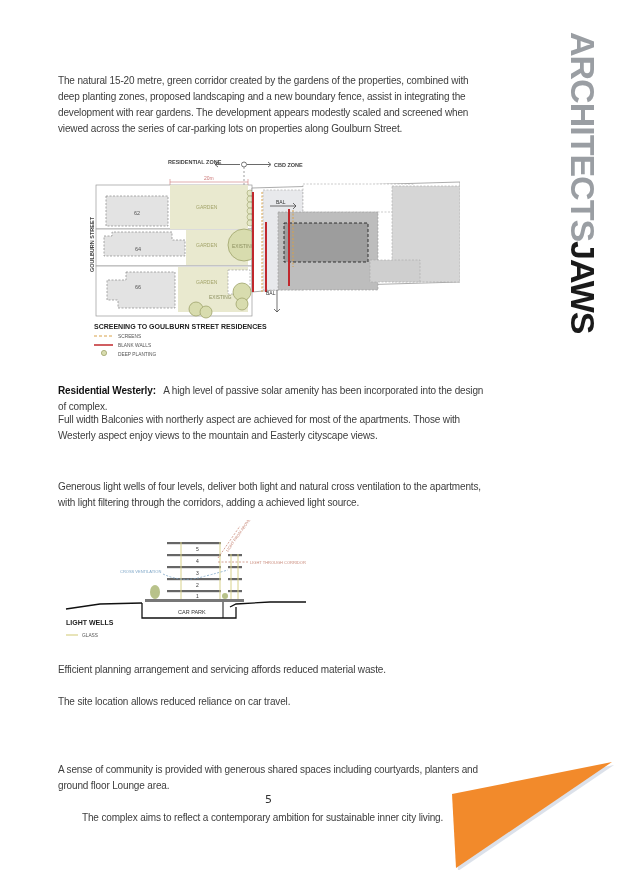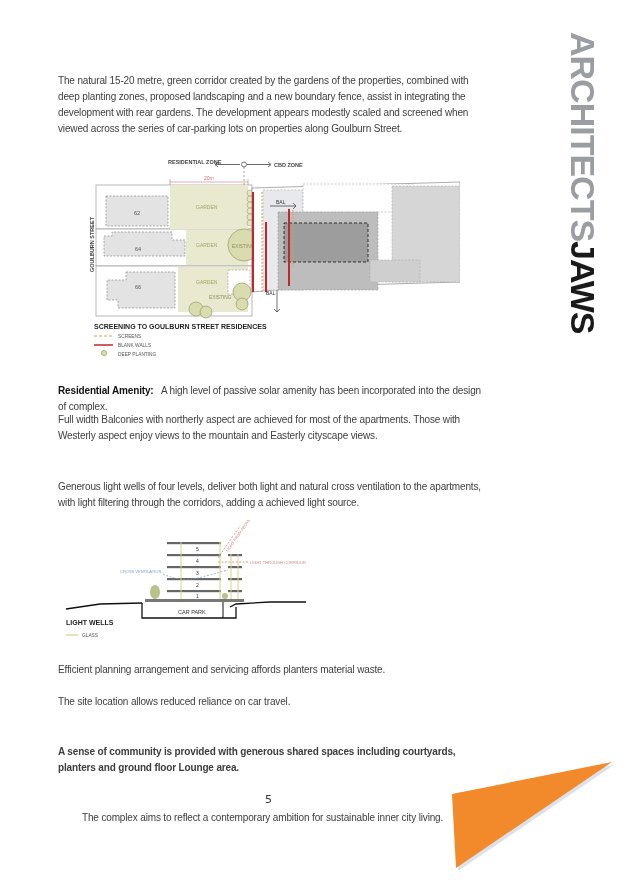--- a/index.html
+++ b/index.html
@@ -105,21 +105,21 @@
   <text x="14" y="177" font-size="7" font-weight="bold" fill="#222">SCREENING TO GOULBURN STREET RESIDENCES</text>
   <line x1="14" y1="184" x2="33" y2="184" stroke="#d9a24a" stroke-width="1" stroke-dasharray="3,2"></line>
   <text x="38" y="186" font-size="4.8" fill="#555">SCREENS</text>
   <line x1="14" y1="193" x2="33" y2="193" stroke="#c0282d" stroke-width="1.5"></line>
   <text x="38" y="195" font-size="4.8" fill="#555">BLANK WALLS</text>
   <circle cx="24" cy="201" r="2.6" fill="#d8dcae" stroke="#9ea36b" stroke-width="0.8"></circle>
   <text x="38" y="204" font-size="4.8" fill="#555">DEEP PLANTING</text>
 </svg>
 
 <div class="para" style="top:383px;">
-  <b>Residential Amenity:</b>&nbsp;&nbsp;
+  <b>Residential Westerly:</b>&nbsp;&nbsp;
   <span>A high level of passive solar amenity has been incorporated into the design of complex.</span>
 </div>
 <div class="para" style="top:412px;">Full width Balconies with northerly aspect are achieved for most of the apartments.   Those with Westerly aspect enjoy views to the mountain and Easterly cityscape views.</div>
 <div class="para" style="top:479px;">Generous light wells of four levels, deliver both light and natural cross ventilation to the apartments, with light filtering through the corridors, adding a achieved light source.</div>
 
 <svg style="position:absolute;left:60px;top:520px;" width="260" height="125" viewBox="0 0 260 125">
 
   <path d="M6 89 L40 84 L82 83" stroke="#111" stroke-width="1.3" fill="none"></path>
   <path d="M170 87 L176 84 L210 82 L246 82" stroke="#111" stroke-width="1.3" fill="none"></path>
 
@@ -164,23 +164,23 @@
   <text x="190" y="44" font-size="4" fill="#c98a7a">LIGHT THROUGH CORRIDOR</text>
 
   <line x1="158" y1="38" x2="180" y2="6" stroke="#c98a7a" stroke-width="0.8" stroke-dasharray="2,1.5"></line>
   <text transform="translate(168,32) rotate(-55)" font-size="4" fill="#c98a7a">LIGHT FROM ABOVE</text>
 
   <text x="6" y="105" font-size="7" font-weight="bold" fill="#222">LIGHT WELLS</text>
   <line x1="6" y1="115" x2="18" y2="115" stroke="#d8d28a" stroke-width="1.2"></line>
   <text x="22" y="117" font-size="4.8" fill="#555">GLASS</text>
 </svg>
 
-<div class="para" style="top:662px;">Efficient planning arrangement and servicing affords planters material waste.</div>
+<div class="para" style="top:662px;">Efficient planning arrangement and servicing affords reduced material waste.</div>
 <div class="para" style="top:694px;">The site location allows reduced reliance on car travel.</div>
-<div class="para" style="top:744px;font-weight:bold;">A sense of community is provided with generous shared spaces including courtyards, planters and ground floor Lounge area.</div>
+<div class="para" style="top:762px;">A sense of community is provided with generous shared spaces including courtyards, planters and ground floor Lounge area.</div>
 <div class="para" style="top:810px;margin-left:24px;">The complex aims to reflect a contemporary ambition for sustainable inner city living.</div>
 
 <div class="page-num">5</div>
 
 <svg style="position:absolute;left:448px;top:758px;" width="170" height="112" viewBox="0 0 170 112">
   <polygon points="4,36 164,4 8,110" fill="#b9c4d6" opacity="0.5" transform="translate(2,3)"></polygon>
   <polygon points="4,36 164,4 8,110" fill="#f28a2b"></polygon>
 </svg>
 
 </body></html>

